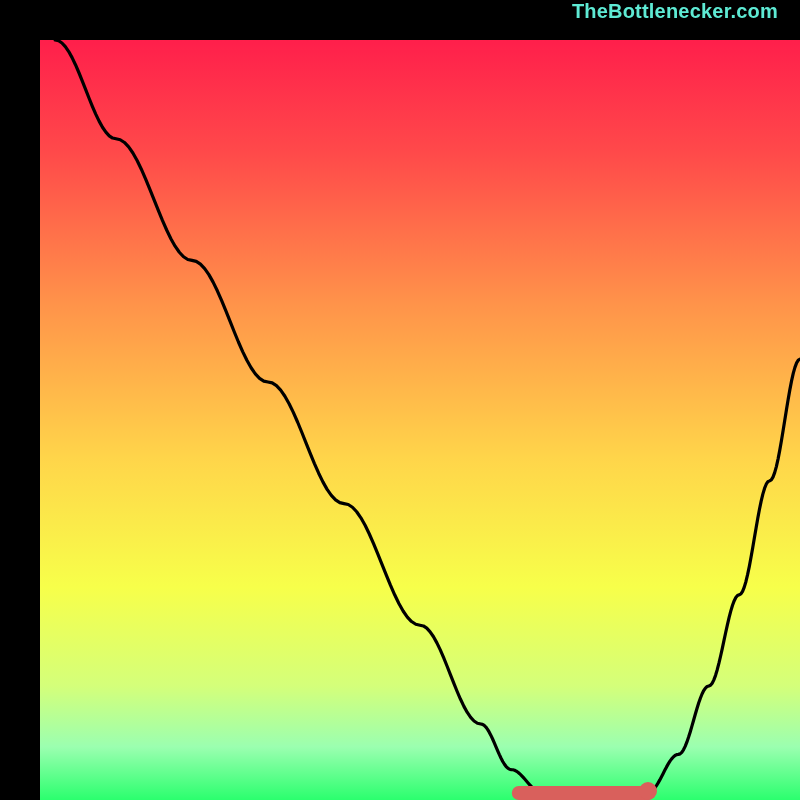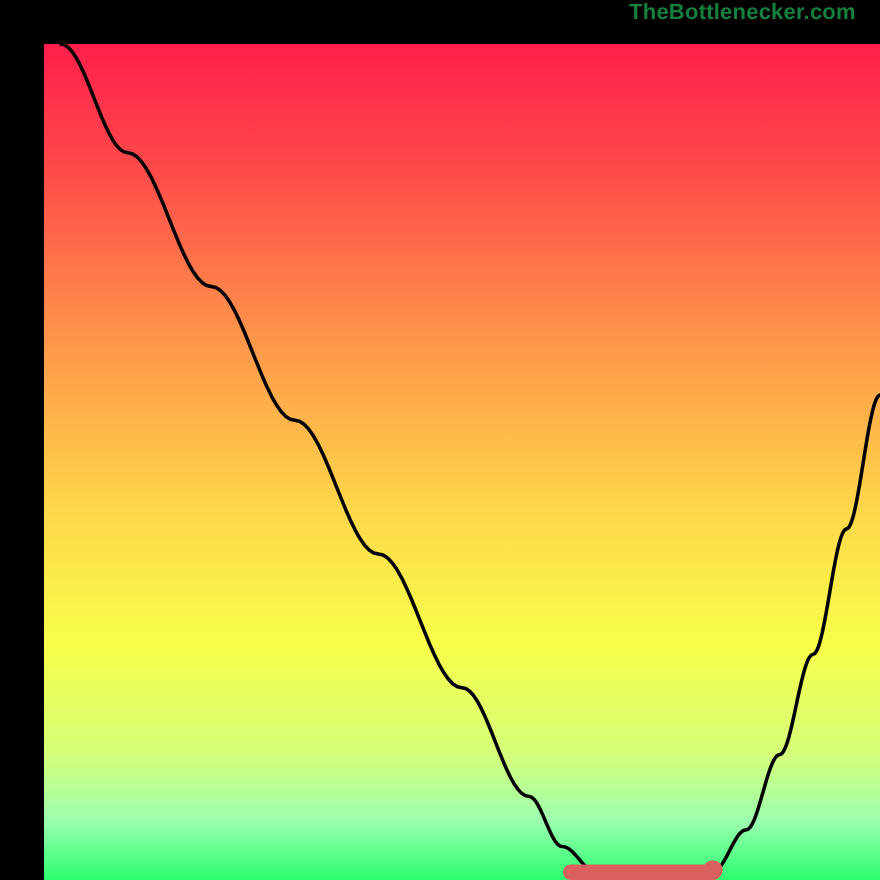--- a/index.html
+++ b/index.html
@@ -23,21 +23,21 @@
     position: absolute;
     left: 20px;
     top: 20px;
     width: 760px;
     height: 760px;
   }
   .watermark {
     position: absolute;
     right: 22px;
     top: 0px;
-    color: #15803d;
+    color: #5eead4;
     font-size: 20px;
     font-weight: 600;
     letter-spacing: 0.2px;
   }
 </style>
 </head>
 <body>
 
 <div class="frame">
   <svg class="plot" viewBox="0 0 760 760" width="760" height="760" preserveAspectRatio="none">

